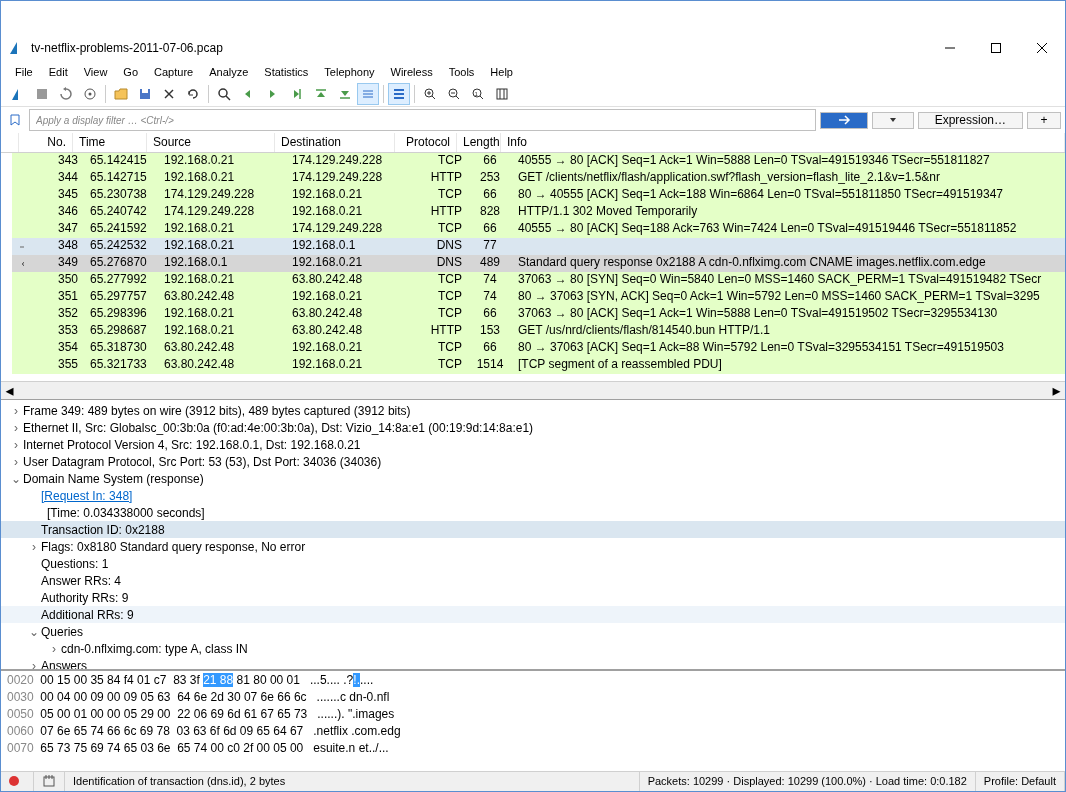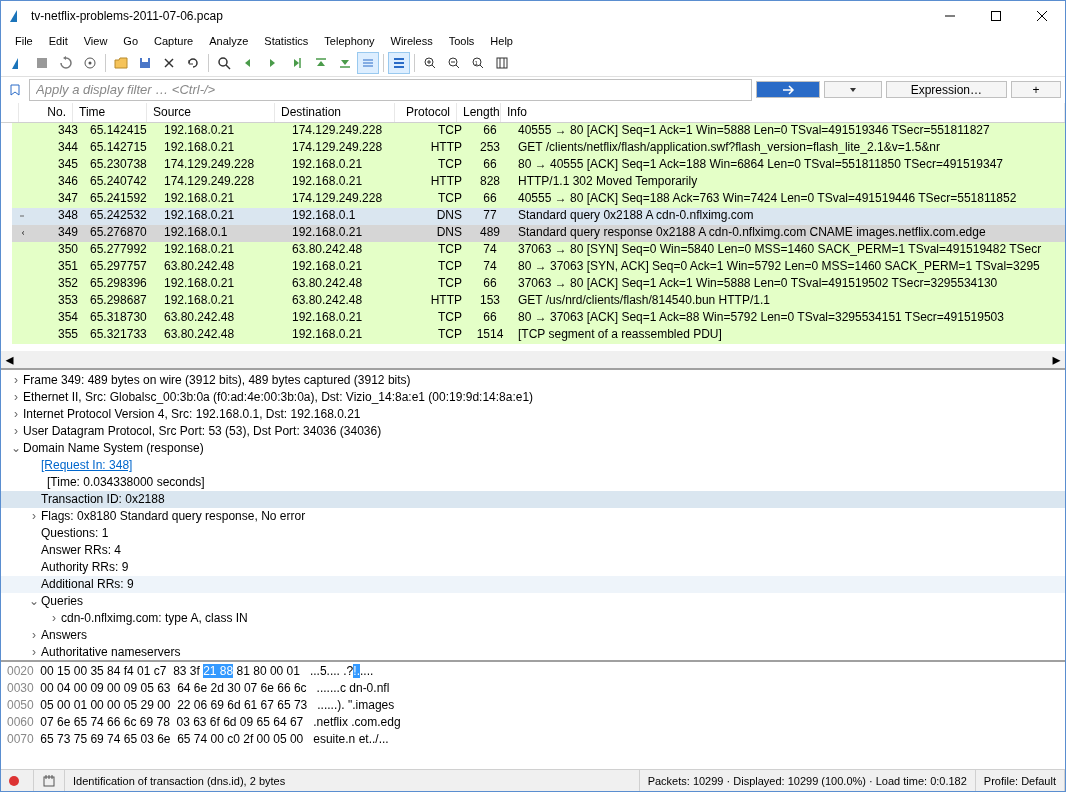--- a/index.html
+++ b/index.html
@@ -1,31 +1,31 @@
 <!DOCTYPE html>
 <html><head>
 <meta charset="utf-8">
 <style>
 * { margin: 0; padding: 0; box-sizing: border-box; font-family: "Segoe UI", Tahoma, sans-serif; }
 body { background: #fff; width: 1066px; height: 792px; overflow: hidden; display: flex; flex-direction: column; border: 1px solid #5a8ed0; }
-.titlebar { height: 30px; display: flex; align-items: center; padding: 0 0 0 8px; background: #fff; }
+.titlebar { height: 30px; display: flex; align-items: center; padding: 0 0 0 8px; background: #fff; margin-top: 32px; }
 .titlebar-icon { width: 16px; height: 16px; margin-right: 6px; }
 .titlebar-title { font-size: 12px; flex: 1; }
 .titlebar-btns { display: flex; }
 .titlebar-btn { width: 46px; height: 30px; display: flex; align-items: center; justify-content: center; }
 .menubar { height: 20px; display: flex; align-items: center; padding: 0 6px; font-size: 11px; }
 .menu-item { padding: 2px 8px; cursor: default; }
 .toolbar { height: 26px; display: flex; align-items: center; padding: 2px 6px; gap: 2px; border-bottom: 1px solid #e0e0e0; }
 .tb-btn { width: 22px; height: 22px; display: flex; align-items: center; justify-content: center; border: 1px solid transparent; }
 .tb-sep { width: 1px; height: 18px; background: #ccc; margin: 0 2px; }
 .filter-bar { height: 26px; display: flex; align-items: center; padding: 2px 4px; gap: 4px; }
 .filter-icon { width: 20px; height: 20px; display:flex; align-items:center; justify-content:center; }
-.filter-input { flex: 1; height: 22px; border: 1px solid #c0c0c0; padding: 0 6px; font-size: 13px; background: #fff; }
+.filter-input { flex: 1; height: 22px; border: 1px solid #c0c0c0; padding: 0 6px; font-size: 10px; background: #fff; }
 .filter-input::placeholder { color: #888; font-style: italic; }
-.filter-btn { height: 17px; padding: 0 24px; border: 1px solid #c0c0c0; background: #f5f5f5; font-size: 12px; display:flex; align-items:center; }
+.filter-btn { height: 17px; padding: 0 16px; border: 1px solid #c0c0c0; background: #f5f5f5; font-size: 12px; display:flex; align-items:center; }
 .packet-list { flex: 0 0 auto; border-bottom: 2px solid #a0a0a0; position: relative; }
 .pl-header { display: flex; height: 20px; background: #fff; border-bottom: 1px solid #d0d0d0; font-size: 12px; }
 .pl-header div { padding: 2px 6px; border-right: 1px solid #e8e8e8; white-space: nowrap; overflow: hidden; }
 .pl-body { height: 228px; overflow: hidden; position: relative; padding-left: 11px; }
 .pl-row { display: flex; font-family: Consolas, monospace; font-size: 12px; height: 17px; white-space: nowrap; }
 .pl-row div { padding: 0 6px; overflow: hidden; }
 .pl-row.green { background: #e4ffc7; }
 .pl-row.blue { background: #dae6f0; }
 .pl-row.grey { background: #d6d6d6; }
 .c-no { width: 54px; text-align: right; }
@@ -315,21 +315,20 @@
           <svg width="14" height="10">
             <path d="M2 5 L10 5 M7 2 L10 5 L7 8" fill="none" stroke="#666"></path>
           </svg>
         </div>
         <div class="c-no">348</div>
         <div class="c-time">65.242532</div>
         <div class="c-src">192.168.0.21</div>
         <div class="c-dst">192.168.0.1</div>
         <div class="c-proto">DNS</div>
         <div class="c-len">77</div>
-        <div class="c-info">Standard query 0x2188 A cdn-0.nflximg.com</div>
       </div>
       <div class="pl-row grey">
         <div class="gutter">
           <svg width="14" height="10">
             <path d="M12 5 L4 5 M7 2 L4 5 L7 8" fill="none" stroke="#666"></path>
           </svg>
         </div>
         <div class="c-no">349</div>
         <div class="c-time">65.276870</div>
         <div class="c-src">192.168.0.1</div>

